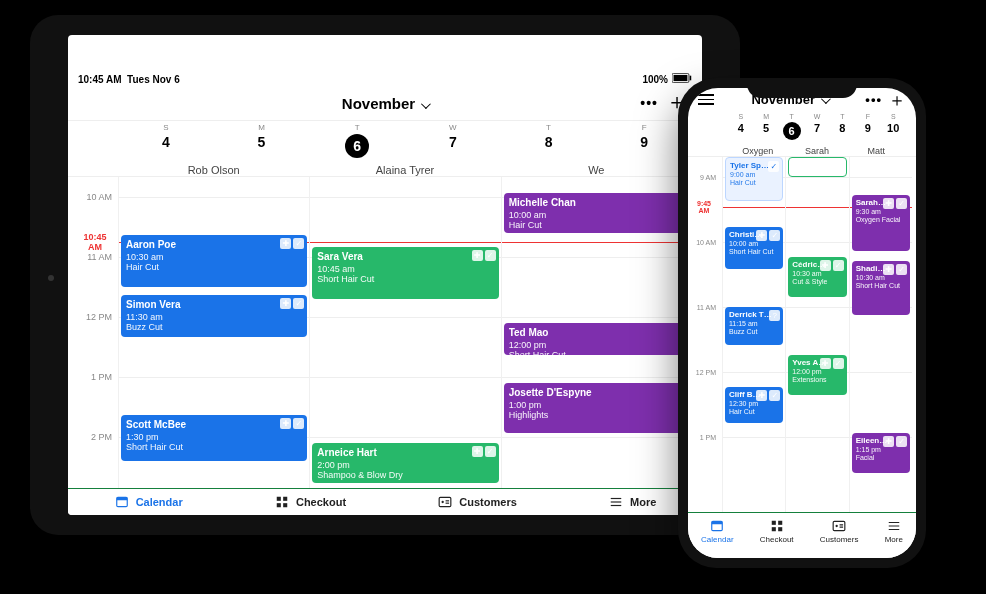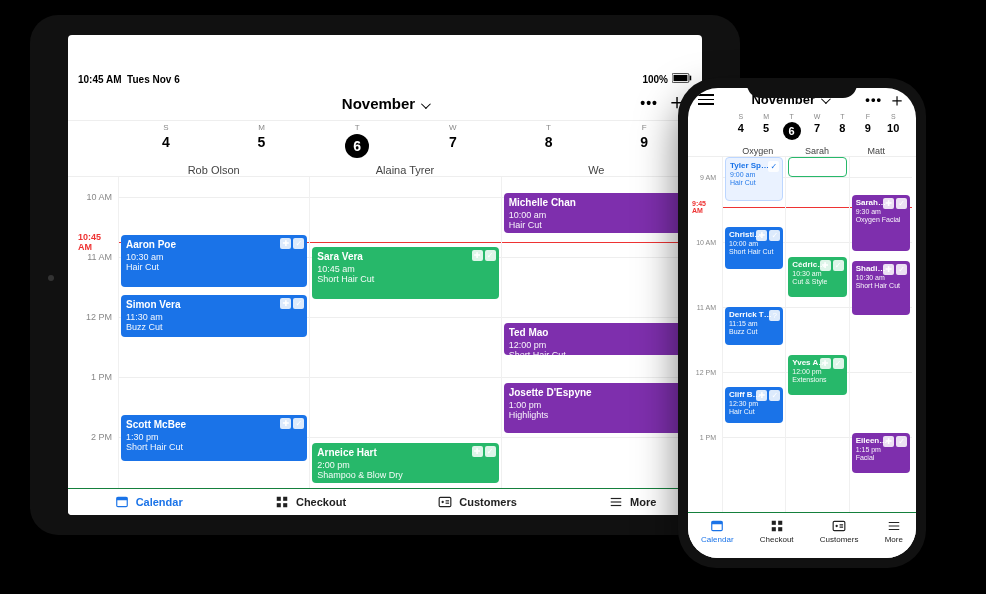--- a/index.html
+++ b/index.html
@@ -61,21 +61,21 @@
   .daycol .dnum { font-size:14px; font-weight:600; margin-top:2px; }
   .daycol.selected .dnum { display:inline-block; width:24px; height:24px; line-height:24px; background:#000; color:#fff; border-radius:50%; }
 
   
   .res-row { display:flex; padding:2px 10px 0; border-bottom:1px solid #eee;}
   .res-row .time-gutter { width:40px; }
   .res-row .rescol { flex:1; text-align:center; font-size:11px; color:#444; }
 
   
   .grid { flex:1; overflow:hidden; position:relative; display:flex; padding-left:10px; padding-right:10px;}
-  .time-col { width:40px; font-size:9px; color:#888; text-align:left; padding-right:6px; position:relative;}
+  .time-col { width:40px; font-size:9px; color:#888; text-align:center; padding-right:6px; position:relative;}
   .time-label { position:absolute; right:6px; transform:translateY(-50%); }
   .now-label { color:#e33; font-weight:600; }
   .lanes { flex:1; display:flex; position:relative; }
   .lane { flex:1; border-left:1px solid #f0f0f0; position:relative; }
   .hour-line { position:absolute; left:0; right:0; border-top:1px solid #eee; }
   .now-line { position:absolute; left:0; right:0; border-top:1.5px solid #e33; }
 
   .event { position:absolute; left:2px; right:2px; border-radius:4px; padding:4px 5px; color:#fff; font-size:10px; line-height:1.15; overflow:hidden;}
   .event .ev-name { font-weight:700; font-size:10px; white-space:nowrap; overflow:hidden; text-overflow:ellipsis;}
   .event .ev-time { font-size:9px; opacity:.95; margin-top:1px;}

